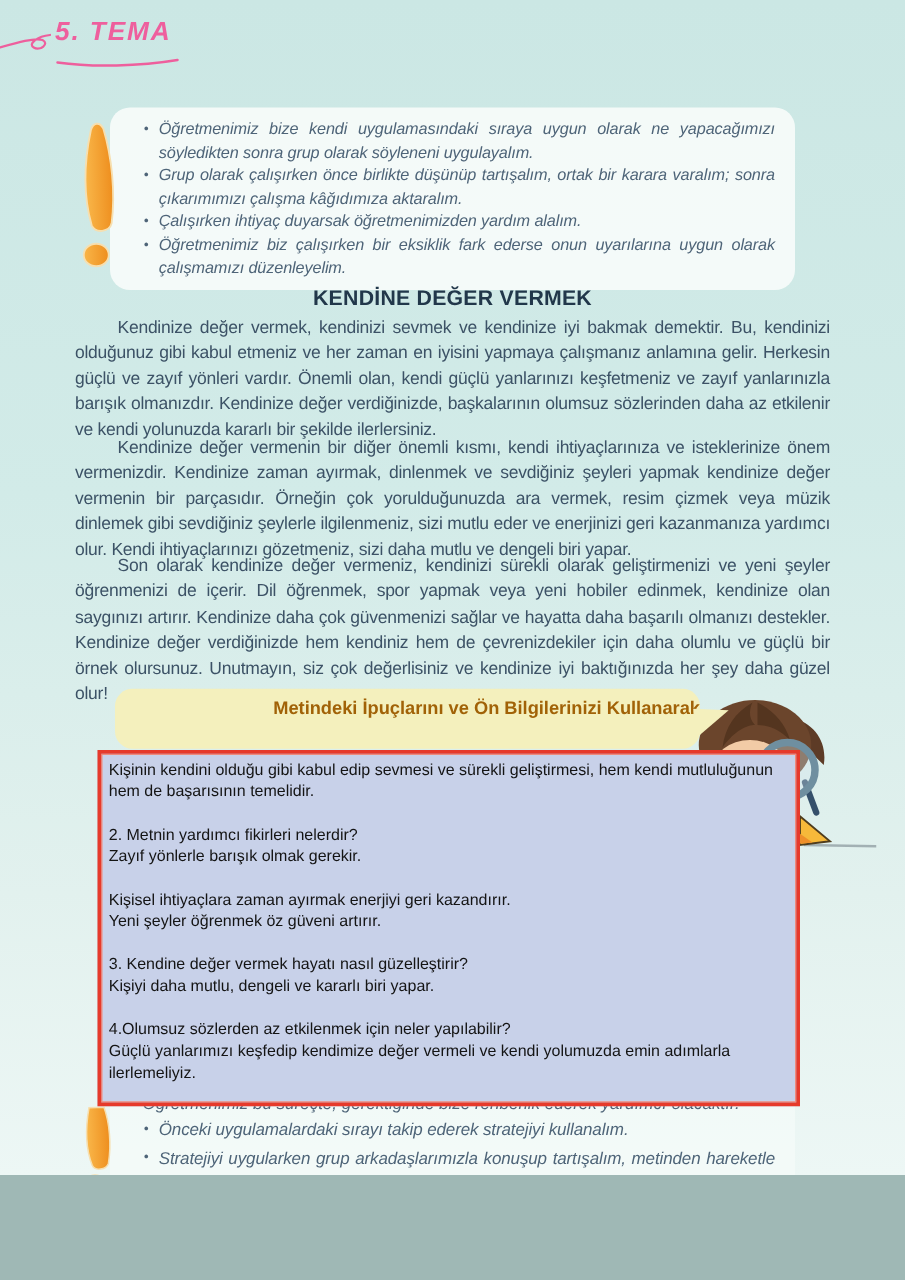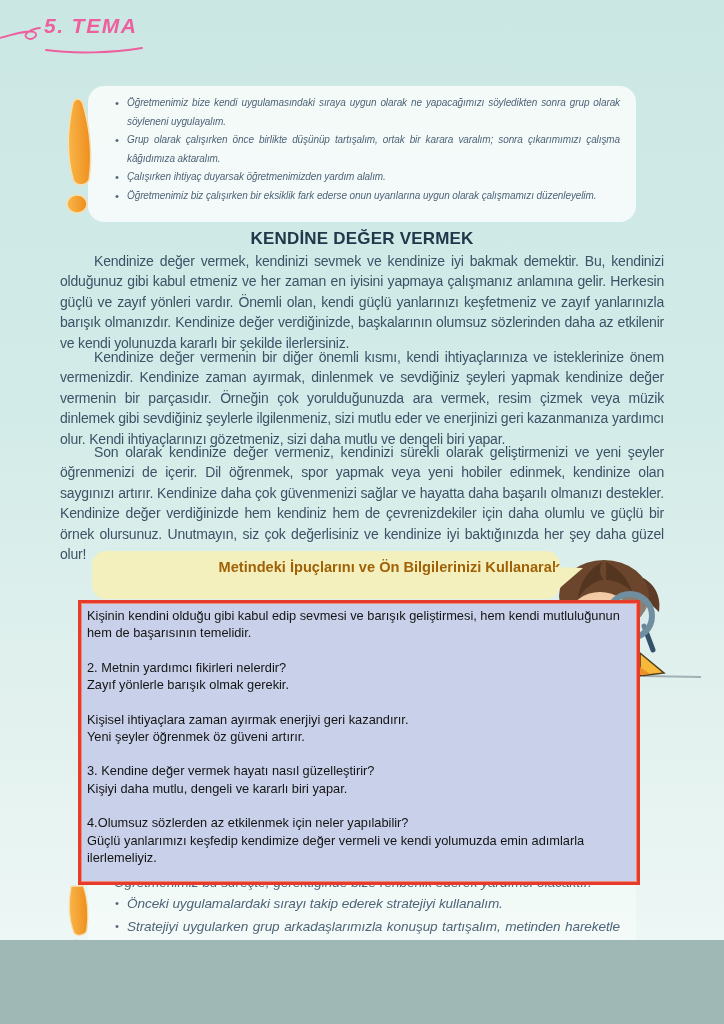--- a/index.html
+++ b/index.html
@@ -18,21 +18,21 @@
   .note-box{
     position:absolute;left:88px;width:548px;box-sizing:border-box;
     background:rgba(250,253,252,.85);border-radius:16px;
     padding:8px 16px 8px 26px;
   }
   .note-box.intro{top:86px;min-height:136px;}
   .note-box.outro{top:856px;min-height:102px;background:rgba(250,253,252,.5);z-index:1;padding-top:16px;}
   .bullets{margin:0;padding:0;list-style:none;}
   .bullets li{
     position:relative;padding-left:13px;margin:0;
-    color:#4e6478;font-style:italic;font-size:10px;line-height:18.5px;
+    color:#4e6478;font-style:italic;font-size:13px;line-height:18.5px;
     text-align:justify;letter-spacing:-0.1px;
   }
   .outro .bullets li{font-size:13.6px;line-height:21px;margin-bottom:2px;}
   .bullets li::before{content:"\2022";position:absolute;left:1px;top:0;font-size:11px;color:#4e6478;}
   .obscured-line{
     color:#4e6478;font-style:italic;font-size:13.6px;line-height:21px;
     white-space:nowrap;overflow:hidden;
   }
   
   .excl{position:absolute;z-index:1;}
@@ -149,21 +149,21 @@
         <stop offset="0" stop-color="#f9b649"></stop>
           <stop offset="1" stop-color="#ee8e1e"></stop>
       </linearGradient>
     </defs>
     <path d="M12,2 C9,16 8,34 13,48 C15,53 24,52 26,47 C29,32 28,14 24,2 Z" fill="url(#og2)" stroke="#f6dfb0" stroke-width="1.2" transform="rotate(-2 19 26)"></path>
     <ellipse cx="16" cy="64" rx="9" ry="8" fill="url(#og2)" stroke="#f6dfb0" stroke-width="1.2"></ellipse>
   </svg>
 
   <div class="answer-box">
     <div class="qa-block">
-      <div class="qa-a">Kişinin kendini olduğu gibi kabul edip sevmesi ve barışık geliştirmesi, hem kendi mutluluğunun hem de başarısının temelidir.</div>
+      <div class="qa-a">Kişinin kendini olduğu gibi kabul edip sevmesi ve sürekli geliştirmesi, hem kendi mutluluğunun hem de başarısının temelidir.</div>
     </div>
     <div class="qa-block">
       <div class="qa-q">2. Metnin yardımcı fikirleri nelerdir?</div>
       <div class="qa-a">Zayıf yönlerle barışık olmak gerekir.</div>
     </div>
     <div class="qa-block">
       <div class="qa-q"></div>
       <div class="qa-a">Kişisel ihtiyaçlara zaman ayırmak enerjiyi geri kazandırır.
 Yeni şeyler öğrenmek öz güveni artırır.</div>
     </div>

